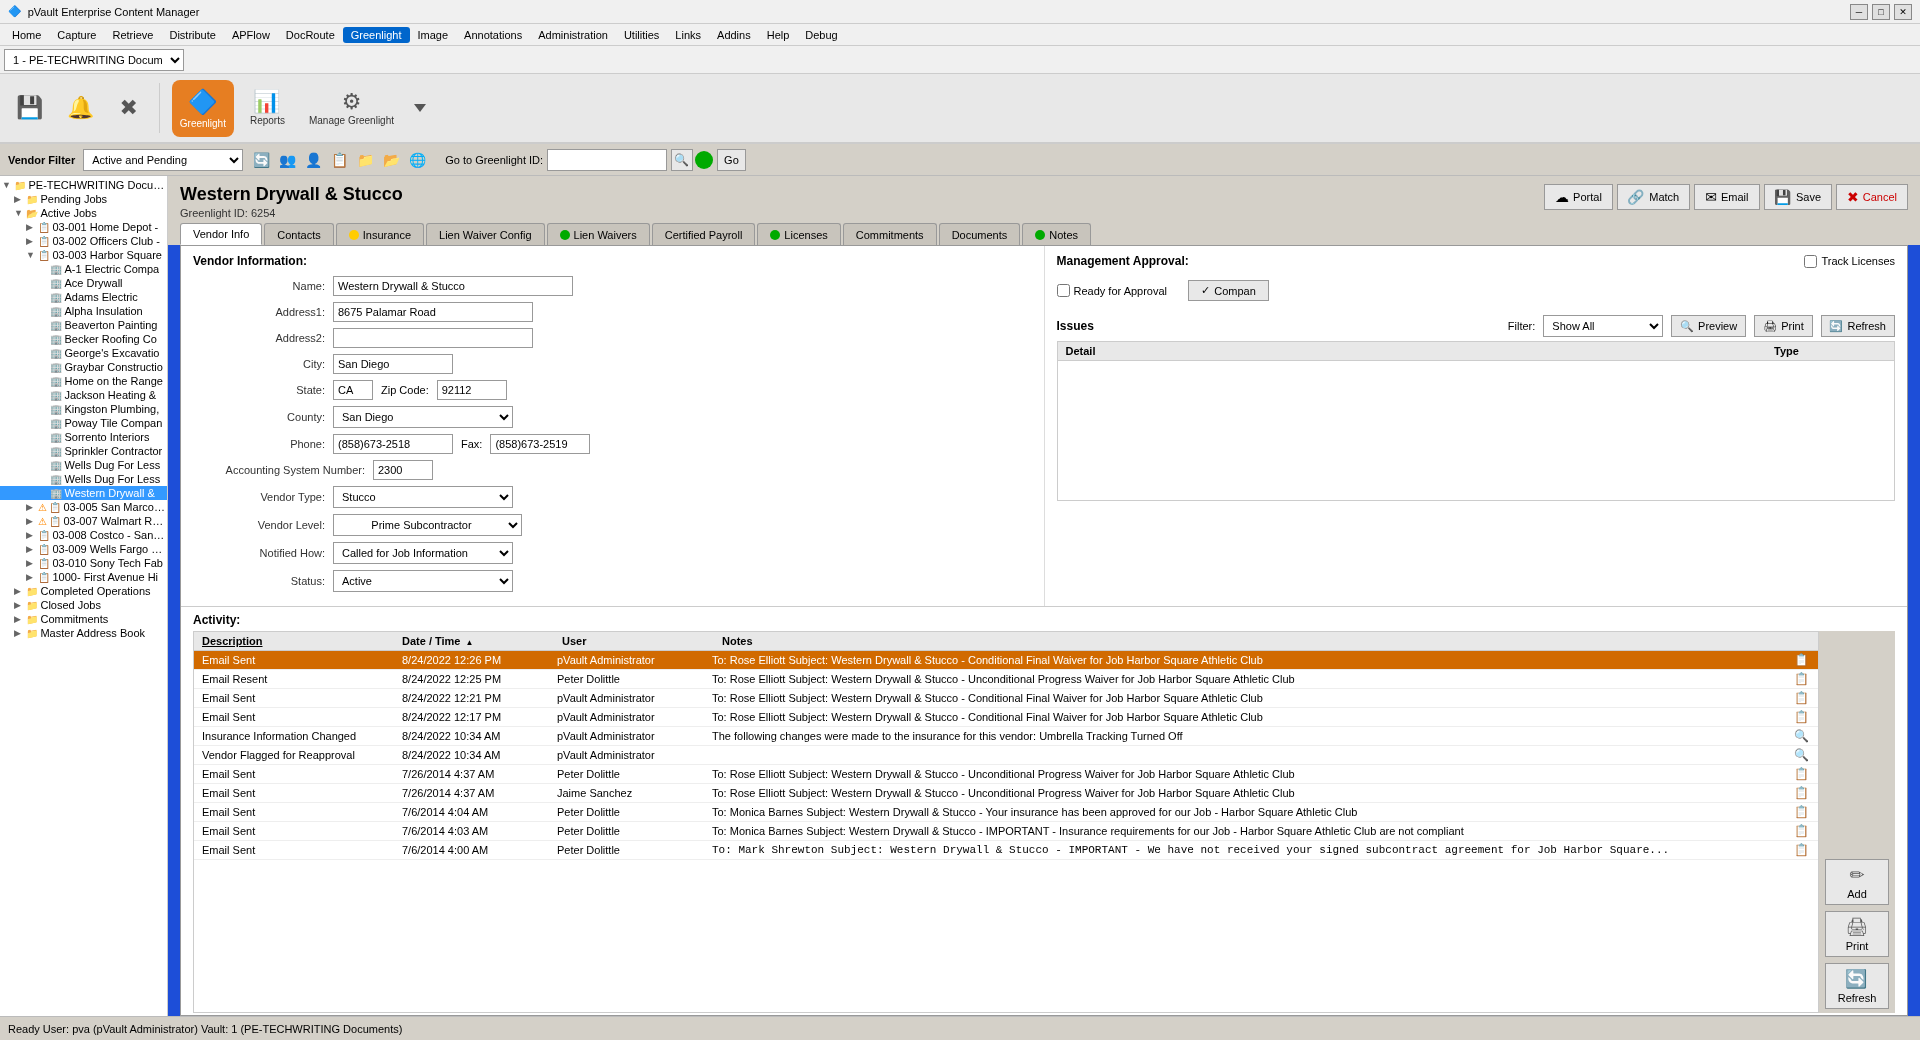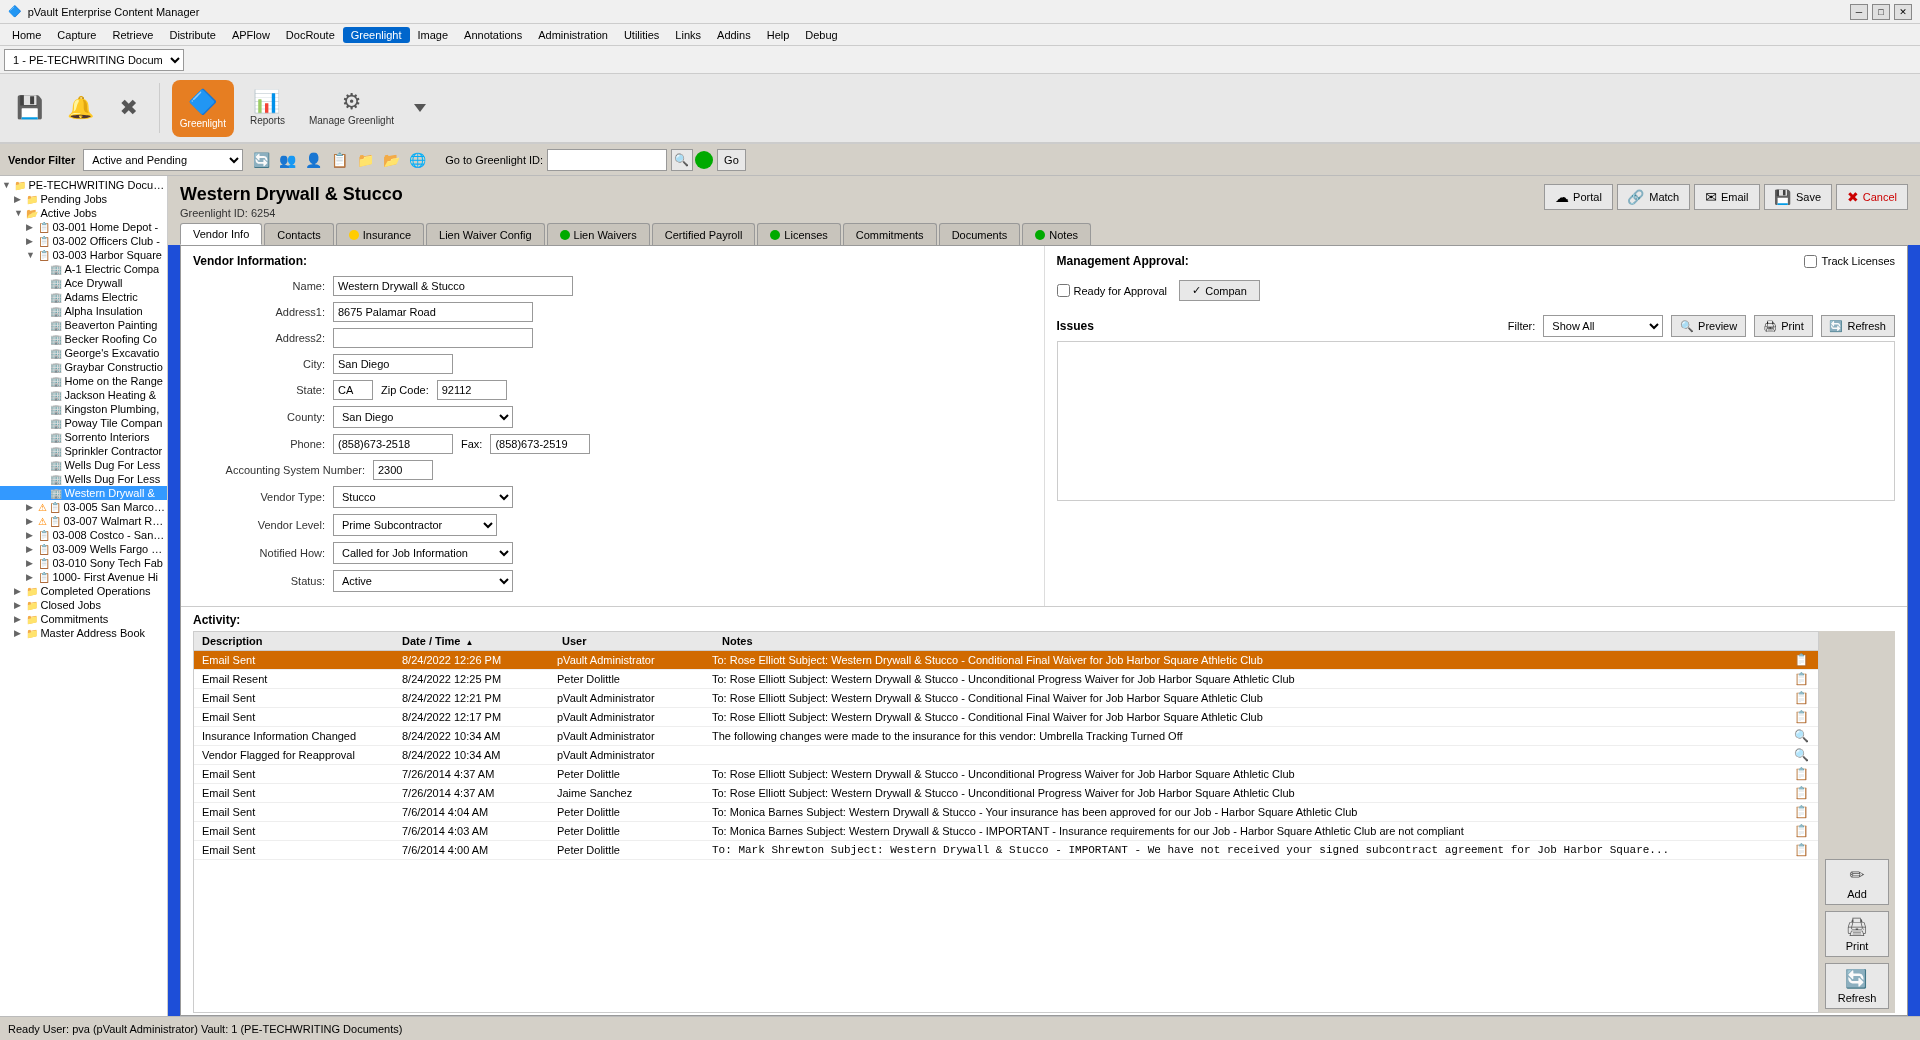--- a/index.html
+++ b/index.html
@@ -463,21 +463,21 @@
           <div class="form-row">
             <span class="form-label" style="width:180px;">Accounting System Number:</span>
             <input type="text" class="form-input" style="width: 60px;" id="acct-input-el" value="2300">
           </div>
           <div class="form-row">
             <span class="form-label">Vendor Type:</span>
             <select class="form-select" style="width:180px;"><option>Stucco</option></select>
           </div>
           <div class="form-row">
             <span class="form-label">Vendor Level:</span>
-            <select class="form-select" style="width:164px;"><option>Prime Subcontractor</option></select>
+            <select class="form-select" style="width:189px;text-align:center;"><option>Prime Subcontractor</option></select>
           </div>
           <div class="form-row">
             <span class="form-label">Notified How:</span>
             <select class="form-select" style="width:180px;"><option>Called for Job Information</option></select>
           </div>
           <div class="form-row">
             <span class="form-label">Status:</span>
             <select class="form-select" style="width:180px;"><option>Active</option></select>
           </div>
         </div>
@@ -485,21 +485,21 @@
         <div style="flex:1; padding:8px 12px; border-left:1px solid #ddd;">
 
           <div>
             <div style="display:flex; align-items:center; justify-content:space-between; margin-bottom:6px;">
               <span style="font-size:12px;font-weight:bold;">Management Approval:</span>
               <div style="display:flex;align-items:center;gap:4px;">
                 <input type="checkbox" style="">
                 <label style="font-size:11px;">Track Licenses</label>
               </div>
             </div>
-            <div style="display:flex;align-items:center;gap:12px;padding:6px 0;">
+            <div style="display:flex;align-items:center;gap:21px;padding:6px 0;">
               <div style="display:flex;align-items:center;gap:4px;">
                 <input type="checkbox" style="">
                 <label style="font-size:11px;">Ready for Approval</label>
               </div>
               <button class="approve-btn">
                 <span>✓</span>
                 <span>Compan</span>
               </button>
             </div>
           </div>
@@ -518,34 +518,38 @@
                   <span>🖨</span>
                   <span>Print</span>
                 </button>
                 <button class="issues-btn">
                   <span>🔄</span>
                   <span>Refresh</span>
                 </button>
               </div>
             </div>
             <div style="border:1px solid #ccc;height:160px;overflow:auto;">
+              <div style="display:flex;background:#e8e8e8;border-bottom:1px solid #ccc;padding:3px 4px;">
+                <div style="flex:1;font-size:11px;font-weight:bold;padding:0 4px;">Detail</div>
+                <div style="width:120px;font-size:11px;font-weight:bold;padding:0 4px;">Type</div>
+              </div>
 
               <div style="height:130px;"></div>
             </div>
           </div>
         </div>
       </div>
 
       <div style="padding:6px 12px 2px 12px;display:flex;flex-direction:column;flex:1;overflow:hidden;">
         <div style="font-size:12px;font-weight:bold;margin-bottom:4px;">Activity:</div>
         <div style="display:flex;flex:1;overflow:hidden;">
           <div style="flex:1;border:1px solid #ccc;display:flex;flex-direction:column;overflow:hidden;">
 
             <div style="display:flex;background:#e8e8e8;border-bottom:1px solid #ccc;padding:3px 4px;flex-shrink:0;">
-              <div style="width:200px;font-size:11px;font-weight:bold;padding:0 4px;">
+              <div style="width:200px;font-size:11px;font-weight:bold;padding:0 4px;text-decoration:underline;">
                 <span>Description</span>
               </div>
               <div style="width:160px;font-size:11px;font-weight:bold;padding:0 4px;">
                 <span>Date / Time</span>
                 <span class="sort-arrow">▲</span>
               </div>
               <div style="width:160px;font-size:11px;font-weight:bold;padding:0 4px;">
                 <span>User</span>
               </div>
               <div style="flex:1;font-size:11px;font-weight:bold;padding:0 4px;">

